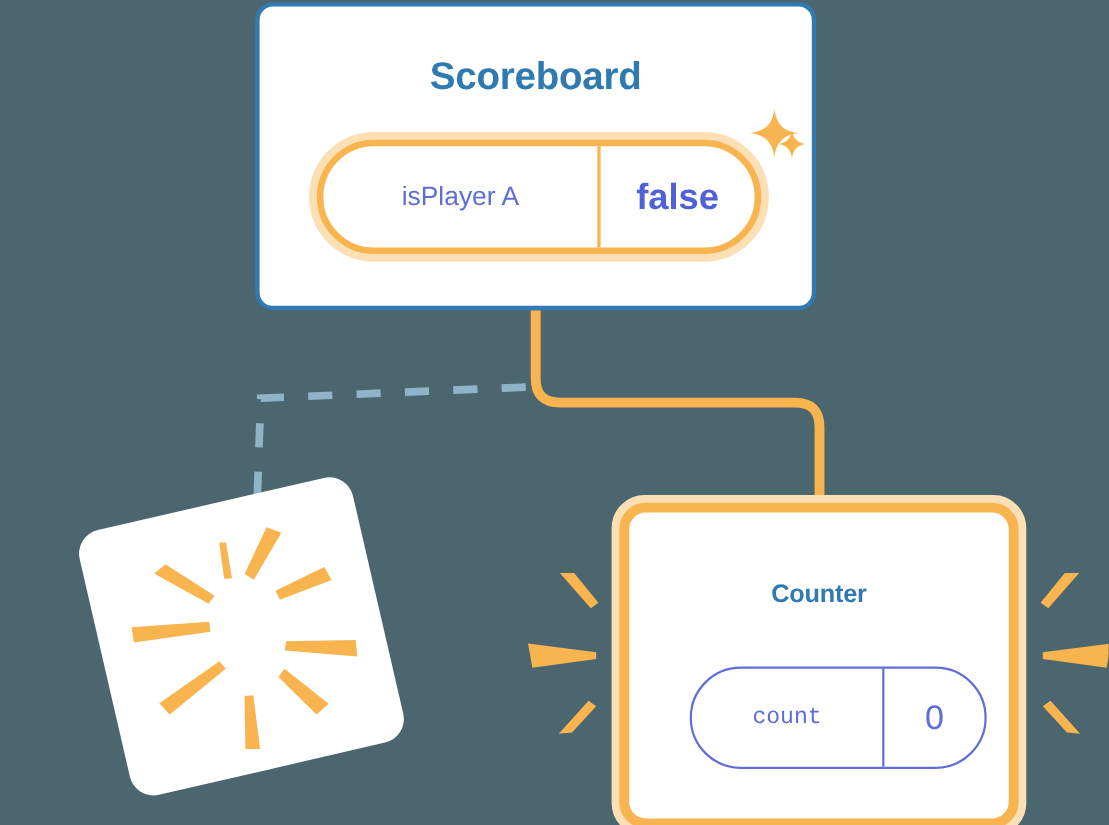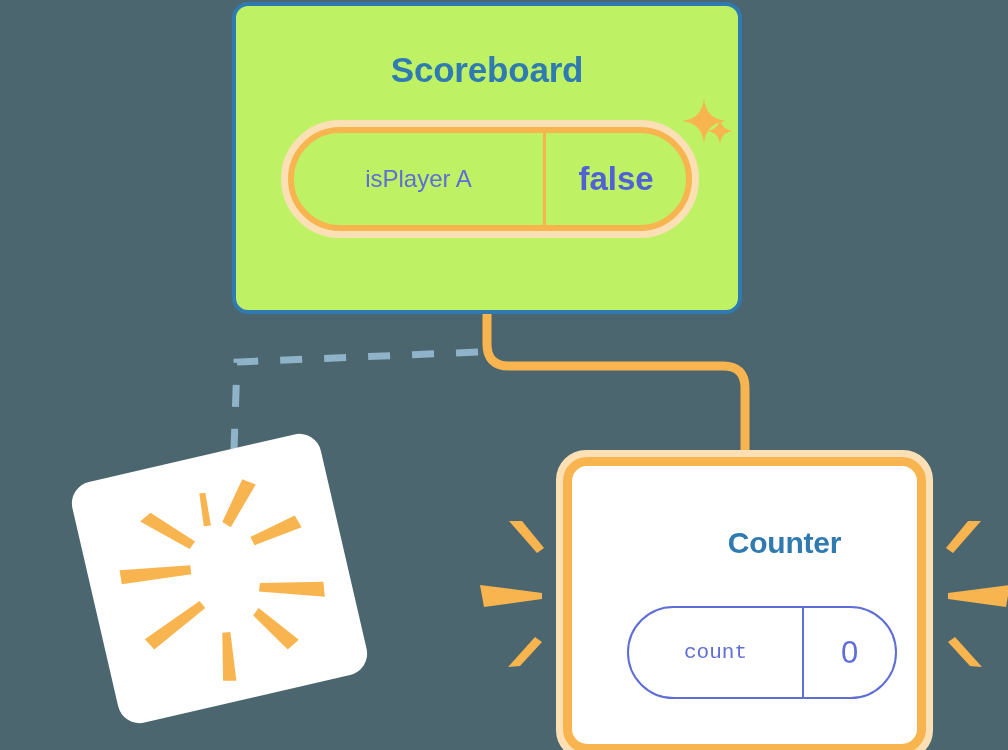--- a/index.html
+++ b/index.html
@@ -22,22 +22,22 @@
     height: 750px;
     pointer-events: none;
   }
 
   
   .card-scoreboard {
     position: absolute;
     left: 232px;
     top: 2px;
     width: 510px;
-    height: 312px;
-    background: #bef264;
+    height: 280px;
+    background: #ffffff;
     border: 4px solid #2f7ab0;
     border-radius: 16px;
     box-sizing: border-box;
     z-index: 5;
   }
   .card-title-blue {
     position: absolute;
     left: 0;
     top: 44px;
     width: 100%;
@@ -127,25 +127,24 @@
     border: 9px solid #f8b44f;
     border-radius: 24px;
     box-sizing: border-box;
   }
   .counter-title {
     position: absolute;
     left: 0;
     top: 60px;
     width: 100%;
     text-align: center;
-    font-size: 30px;
+    font-size: 23px;
     font-weight: 600;
     color: #2f7ab0;
     letter-spacing: -0.2px;
-    padding-left: 40px;
   }
   .pill-purple {
     position: absolute;
     left: 55px;
     top: 140px;
     width: 270px;
     height: 93px;
     border: 2px solid #5f6ed6;
     border-radius: 47px;
     box-sizing: border-box;

